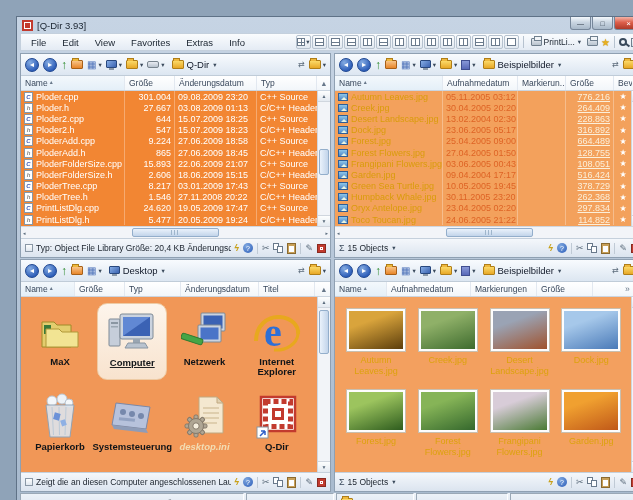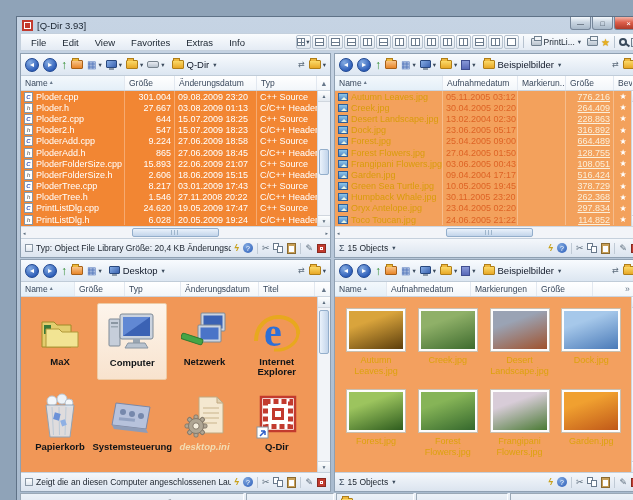--- a/index.html
+++ b/index.html
@@ -114,21 +114,21 @@
   .ic.paste i{position:absolute;inset:2px 1px 1px 1px;background:#FDFEFF;}
   .ic.qd{width:9px;height:9px;background:#C23A2E;border:1px solid #8A2A20;position:relative;}
   .ic.qd::after{content:"";position:absolute;inset:2px;border:1px solid #fff;}
   .sq{width:8px;height:8px;border:1px solid #8A98A6;background:linear-gradient(#FDFEFE,#E0E7EF);flex:none;}
   .sep{width:1px;height:11px;background:#C0CAD5;}
   .sigma{font-size:9px;color:#3A4A5C;}
   
   .dgrid{flex:1;background:#F19757;position:relative;display:grid;grid-template-columns:repeat(4,1fr);
     align-content:start;row-gap:8px;padding:6px 16px 2px 4px;}
   .dcell{display:flex;flex-direction:column;align-items:center;width:70px;padding:3px 1px;}
-  .dcell.dsel{background:linear-gradient(#FDF5EC,#F8E3CE);border:1px solid #EECBA4;border-radius:2px;}
+  .dcell.dsel{background:linear-gradient(#FDF5EC,#F8E3CE);border:1px solid #EECBA4;border-radius:10px;text-decoration:underline;}
   .dicon{height:48px;display:flex;align-items:flex-end;justify-content:center;}
   .dlabel{margin-top:3px;font-size:9.5px;font-weight:bold;color:#101418;text-align:center;line-height:10px;}
   .dlabel.hid{color:#F2DDB4;font-style:italic;}
   
   .tgrid{flex:1;background:#F3A05F;position:relative;display:grid;grid-template-columns:repeat(4,1fr);
     align-content:start;row-gap:14px;padding:12px 16px 0 6px;}
   .tcell{display:flex;flex-direction:column;align-items:center;width:70px;}
   .thumb{width:58px;height:42px;border:2px solid #FDFDFD;outline:1px solid #C9BFAF;}
   .tlabel{margin-top:4px;font-size:9px;color:#DCA20E;text-align:center;line-height:10.5px;max-width:70px;}
   
@@ -369,21 +369,21 @@
                 <span class="cell w-size rt">24.620</span>
                 <span class="cell w-date">19.05.2009 17:47</span>
                 <span class="cell w-type">C++ Source</span>
               </div>
 
               <div class="frow">
                 <span class="cell w-name">
                   <i class="ficon h"></i>
                   <span>PrintListDlg.h</span>
                 </span>
-                <span class="cell w-size rt">6.028</span>
+                <span class="cell w-size rt">5.477</span>
                 <span class="cell w-date">20.05.2009 19:24</span>
                 <span class="cell w-type">C/C++ Header</span>
               </div>
             </div>
           <div class="vscroll">
             <div class="varr">▲</div>
             <div class="vthumb" style="top:58px;height:26px"></div>
             <div class="varr dn">▼</div>
           </div>
         </div>

